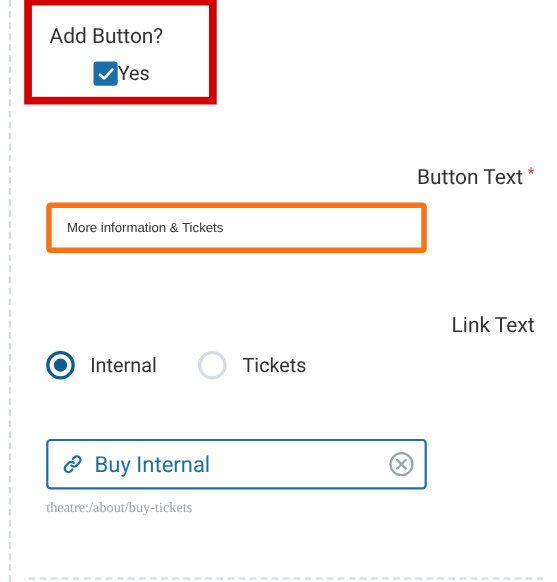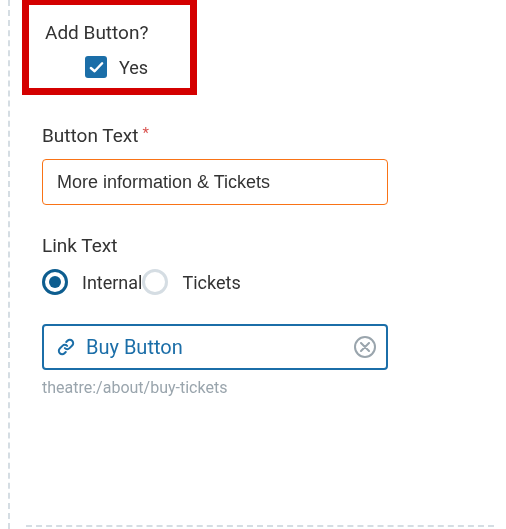--- a/index.html
+++ b/index.html
@@ -33,59 +33,60 @@
     padding: 16px 42px 10px 16px;
     margin-top: -2px;
     margin-left: -2px;
   }
   .field-label {
     font-size: 19px;
     font-weight: 400;
     color: #333;
     margin-bottom: 12px;
     display: block;
+    text-align: right;
   }
   .req {
     color: #d9534f;
     margin-left: 4px;
     font-size: 15px;
     vertical-align: top;
   }
   .checkbox-row {
     display: flex;
     align-items: center;
-    gap: 12px;
     padding-left: 40px;
   }
   .chk {
     width: 22px;
     height: 22px;
     background: #1b6ea8;
     border-radius: 3px;
     display: flex;
     align-items: center;
     justify-content: center;
     cursor: pointer;
   }
   .chk svg { width: 15px; height: 15px; }
   .chk-label { font-size: 18px; color: #333; }
-  .section { margin-top: 29px; padding-left: 18px; }
+  .section { margin-top: 54px; padding-left: 18px; }
   .text-input {
     width: 346px;
     height: 46px;
-    border: 1px solid #f97316;
+    border: 5px solid #f97316;
     border-radius: 4px;
     padding: 0 14px;
-    font-size: 18px;
+    font-size: 12px;
     color: #333;
     background: #fff;
     outline: none;
   }
   .radio-row {
     display: flex;
+    gap: 38px;
     margin-top: 2px;
   }
   .radio-item {
     display: flex;
     align-items: center;
     gap: 14px;
     cursor: pointer;
   }
   .radio-outer {
     width: 26px;
@@ -131,23 +132,24 @@
     display: flex;
     align-items: center;
     justify-content: center;
     color: #9aa5ad;
     cursor: pointer;
     font-size: 12px;
     font-weight: bold;
   }
   .clear-btn svg { width: 10px; height: 10px; }
   .path-text {
-    font-size: 16px;
+    font-size: 13px;
     color: #9aa5ad;
     margin-top: 8px;
+    font-family: Liberation Serif, serif;
   }
   .bottom-dash {
     position: absolute;
     left: 26px;
     right: 12px;
     bottom: 2px;
     border-top: 2px dashed #d5dde3;
   }
 </style>
 </head>
@@ -193,21 +195,21 @@
   </div>
 
   <div class="section">
     <div class="link-field">
       <span class="link-icon">
         <svg viewBox="0 0 24 24">
           <path d="M10.6 13.4a4 4 0 0 0 5.66 0l3.18-3.18a4 4 0 0 0-5.66-5.66l-1.5 1.5" stroke="#1b6ea8" stroke-width="2.4" fill="none" stroke-linecap="round"></path>
           <path d="M13.4 10.6a4 4 0 0 0-5.66 0l-3.18 3.18a4 4 0 0 0 5.66 5.66l1.5-1.5" stroke="#1b6ea8" stroke-width="2.4" fill="none" stroke-linecap="round"></path>
         </svg>
       </span>
-      <span class="link-text">Buy Button</span>
+      <span class="link-text">Buy Internal</span>
       <span class="clear-btn">
         <svg viewBox="0 0 10 10">
           <path d="M1 1 L9 9 M9 1 L1 9" stroke="#9aa5ad" stroke-width="2" stroke-linecap="round"></path>
         </svg>
       </span>
     </div>
     <div class="path-text">theatre:/about/buy-tickets</div>
   </div>
 
 </div>

